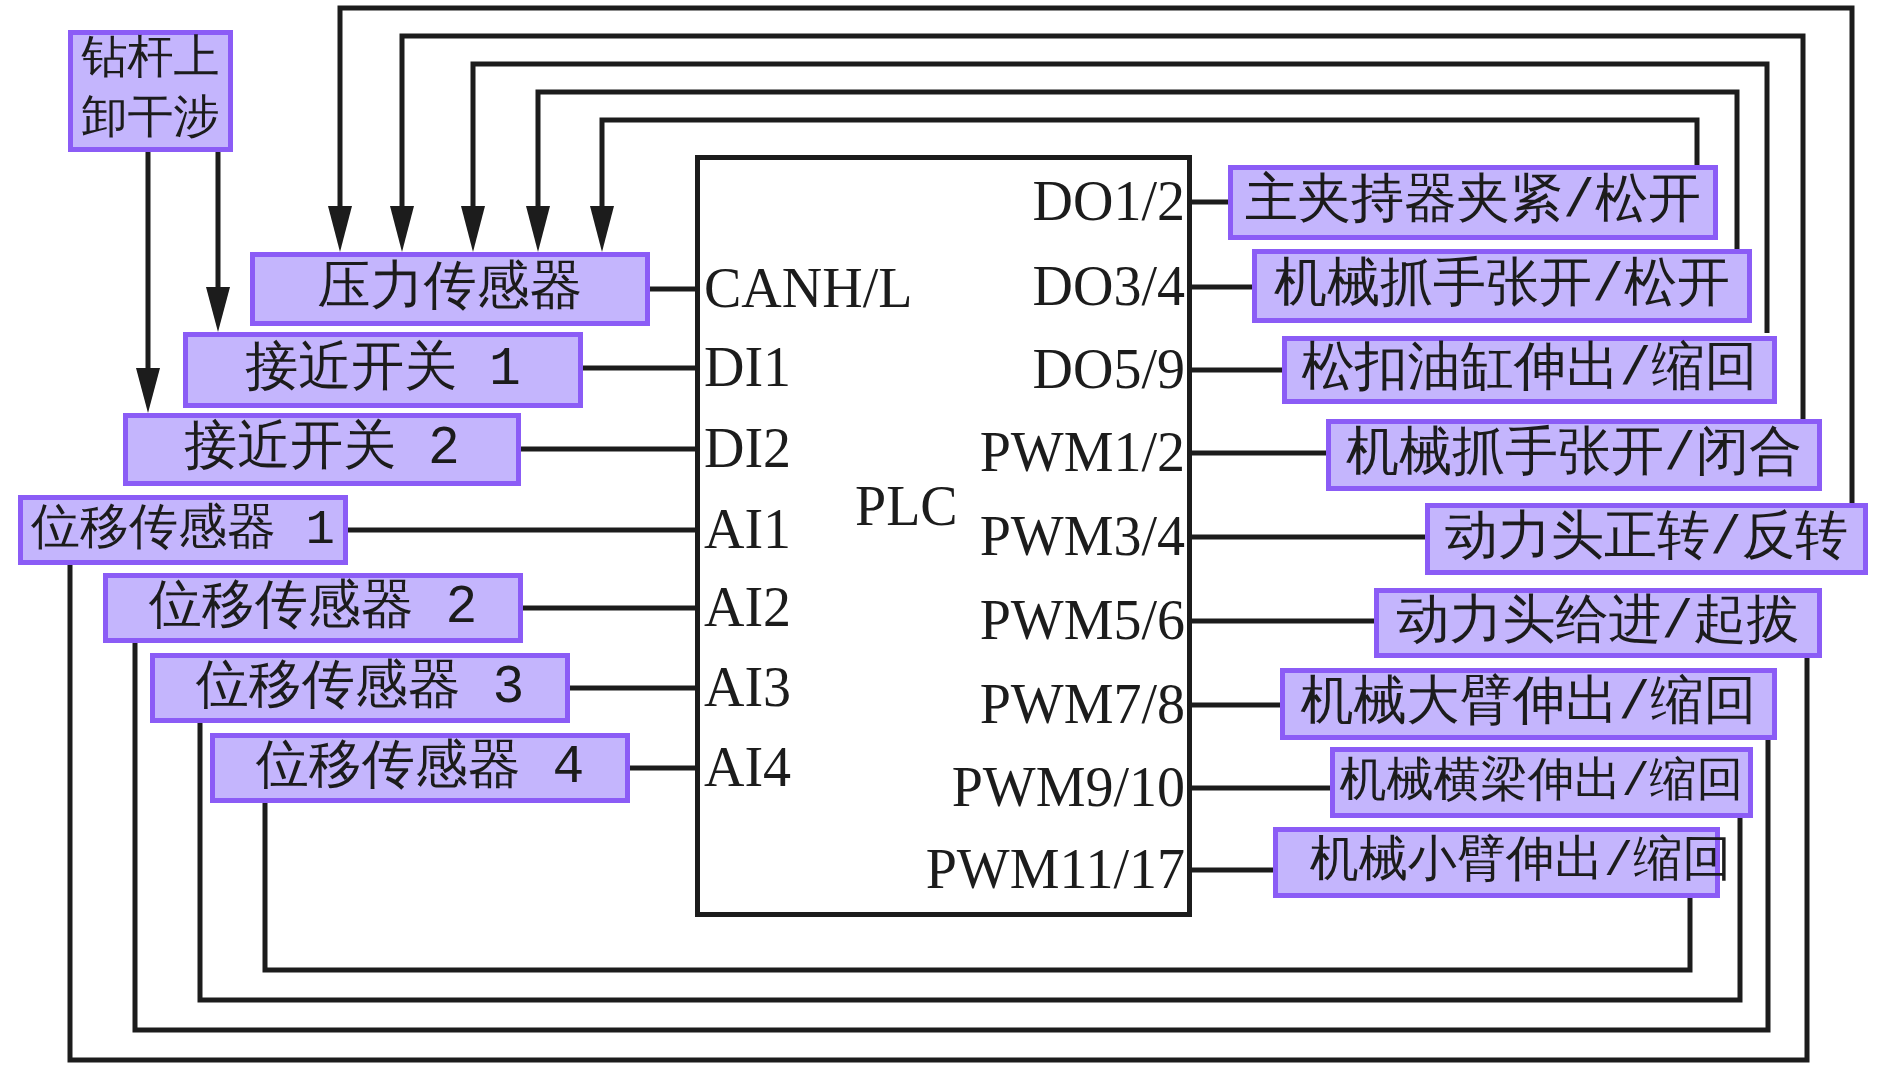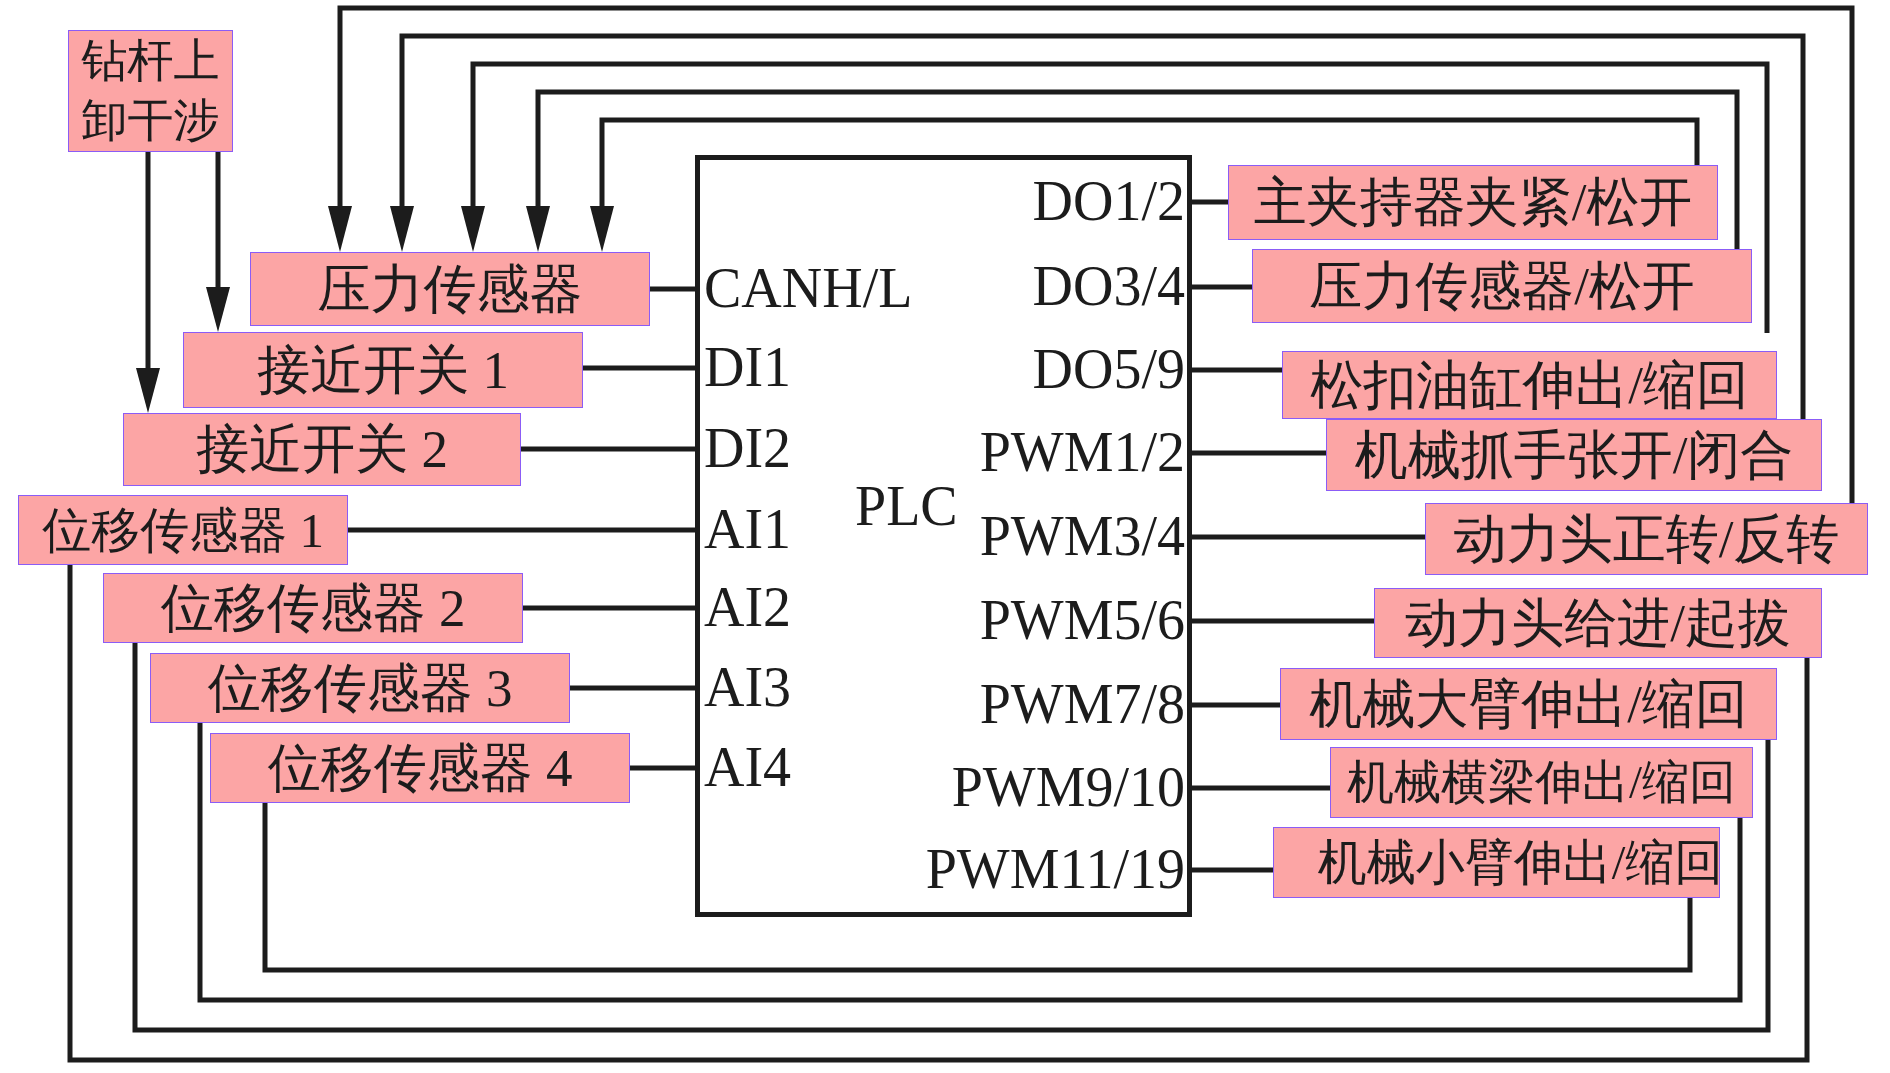--- a/index.html
+++ b/index.html
@@ -2,23 +2,23 @@
 <html><head>
 <meta charset="utf-8">
 <style>
   html,body{margin:0;padding:0;background:#ffffff;}
   .canvas{
     position:relative;width:1890px;height:1073px;background:#ffffff;overflow:hidden;
     font-family:"Liberation Serif","DejaVu Serif",serif;color:#1c1c1c;
   }
   svg.wires{position:absolute;left:0;top:0;width:1890px;height:1073px;}
   .dbox{
-    position:absolute;box-sizing:border-box;border:1px solid #8b5cf6;background:#fca5a5;
+    position:absolute;box-sizing:border-box;border:5px solid #8b5cf6;background:#c4b5fd;
     display:flex;align-items:center;justify-content:center;
-    font-size:53px;line-height:1;white-space:nowrap;z-index:2;
+    font-size:53px;line-height:1;white-space:nowrap;z-index:2;font-family:Liberation Mono, monospace;
   }
   .dbox.two-line{flex-direction:column;font-size:46px;line-height:1.3;}
   .pin{
     position:absolute;font-size:56px;line-height:1;white-space:nowrap;z-index:3;
     transform:translateY(-52%);
   }
   .pin.right{text-align:right;}
   .plc-title{position:absolute;font-size:56px;line-height:1;z-index:3;}
   .plc-frame{
     position:absolute;box-sizing:border-box;border:5px solid #1c1c1c;background:#ffffff;z-index:1;
@@ -97,38 +97,38 @@
   <div class="pin" style="left:704px;top:768px;">AI4</div>
 
   <div class="pin right" style="right:705px;top:202px;">DO1/2</div>
   <div class="pin right" style="right:705px;top:287px;">DO3/4</div>
   <div class="pin right" style="right:705px;top:370px;">DO5/9</div>
   <div class="pin right" style="right:705px;top:453px;">PWM1/2</div>
   <div class="pin right" style="right:705px;top:537px;">PWM3/4</div>
   <div class="pin right" style="right:705px;top:621px;">PWM5/6</div>
   <div class="pin right" style="right:705px;top:705px;">PWM7/8</div>
   <div class="pin right" style="right:705px;top:788px;">PWM9/10</div>
-  <div class="pin right" style="right:705px;top:870px;">PWM11/19</div>
+  <div class="pin right" style="right:705px;top:870px;">PWM11/17</div>
 
   <div class="dbox two-line" style="left:68px;top:30px;width:165px;height:122px;">
     <span>钻杆上</span>
     <span>卸干涉</span>
   </div>
 
   <div class="dbox" style="left:250px;top:252px;width:400px;height:74px;">压力传感器</div>
   <div class="dbox" style="left:183px;top:332px;width:400px;height:76px;">接近开关 1</div>
   <div class="dbox" style="left:123px;top:413px;width:398px;height:73px;">接近开关 2</div>
   <div class="dbox" style="left:18px;top:495px;width:330px;height:70px;font-size:49px;">位移传感器 1</div>
   <div class="dbox" style="left:103px;top:573px;width:420px;height:70px;">位移传感器 2</div>
   <div class="dbox" style="left:150px;top:653px;width:420px;height:70px;">位移传感器 3</div>
   <div class="dbox" style="left:210px;top:733px;width:420px;height:70px;">位移传感器 4</div>
 
   <div class="dbox" style="left:1228px;top:165px;width:490px;height:75px;">主夹持器夹紧/松开</div>
-  <div class="dbox" style="left:1252px;top:249px;width:500px;height:74px;">压力传感器/松开</div>
-  <div class="dbox" style="left:1282px;top:351px;width:495px;height:68px;">松扣油缸伸出/缩回</div>
+  <div class="dbox" style="left:1252px;top:249px;width:500px;height:74px;">机械抓手张开/松开</div>
+  <div class="dbox" style="left:1282px;top:336px;width:495px;height:68px;">松扣油缸伸出/缩回</div>
   <div class="dbox" style="left:1326px;top:419px;width:496px;height:72px;">机械抓手张开/闭合</div>
   <div class="dbox" style="left:1425px;top:503px;width:443px;height:72px;">动力头正转/反转</div>
   <div class="dbox" style="left:1374px;top:588px;width:448px;height:70px;">动力头给进/起拔</div>
   <div class="dbox" style="left:1280px;top:668px;width:497px;height:72px;">机械大臂伸出/缩回</div>
   <div class="dbox" style="left:1330px;top:747px;width:423px;height:71px;font-size:47px;">机械横梁伸出/缩回</div>
   <div class="dbox" style="left:1273px;top:827px;width:447px;height:71px;font-size:49px;padding-left:48px;">机械小臂伸出/缩回</div>
 
 </div>
 
 </body></html>

